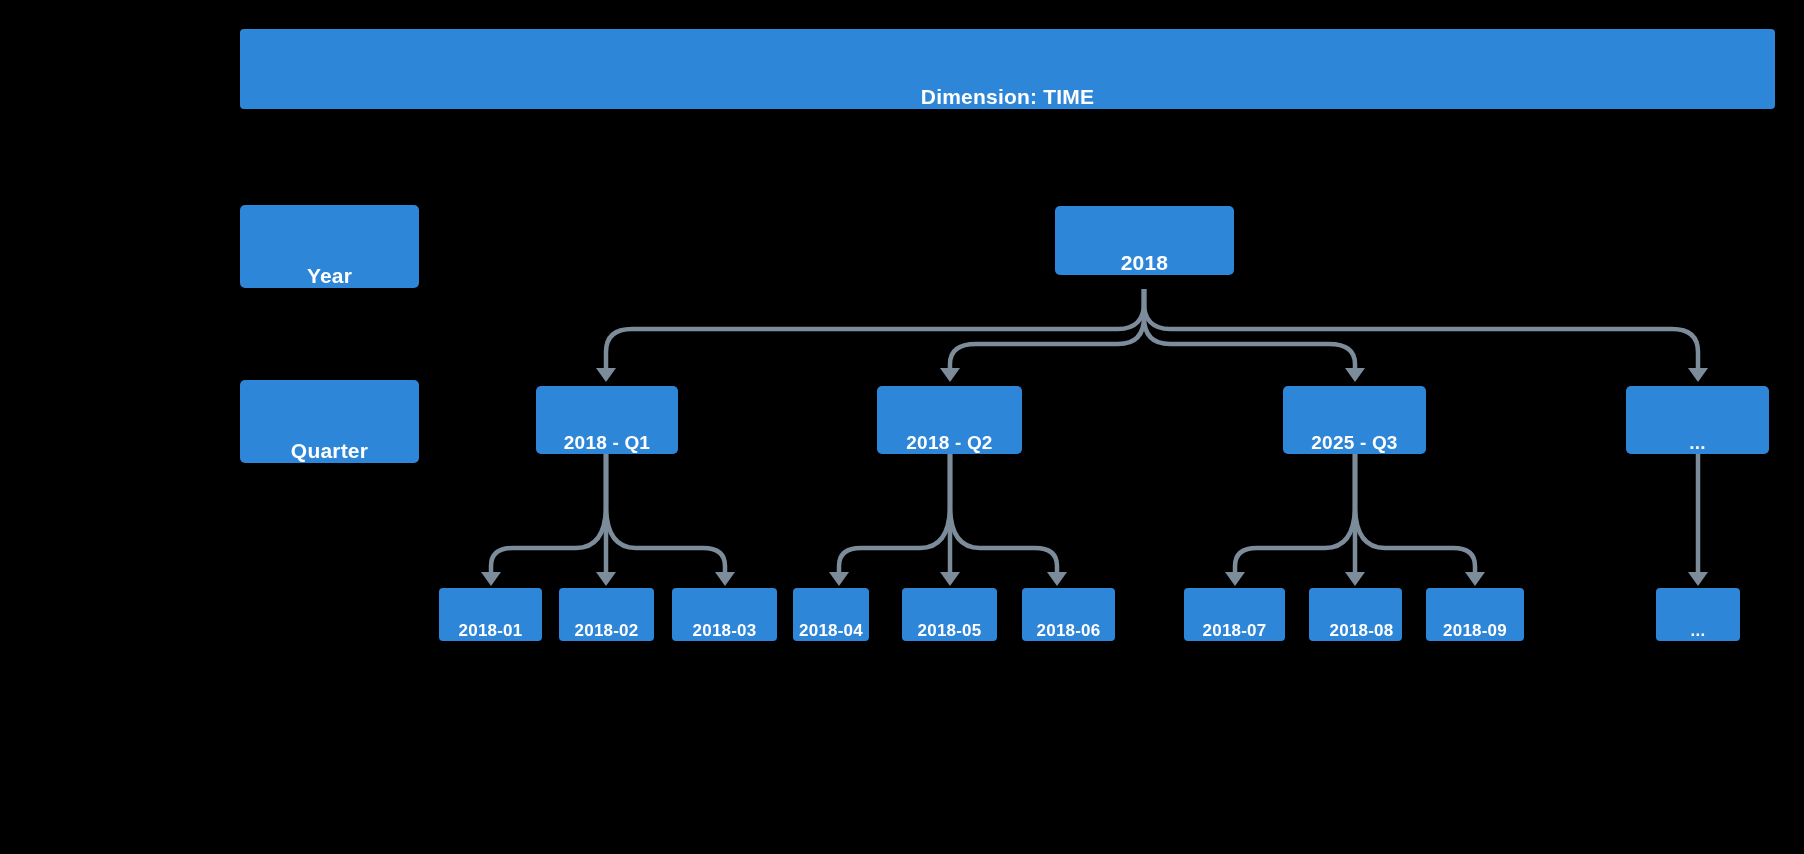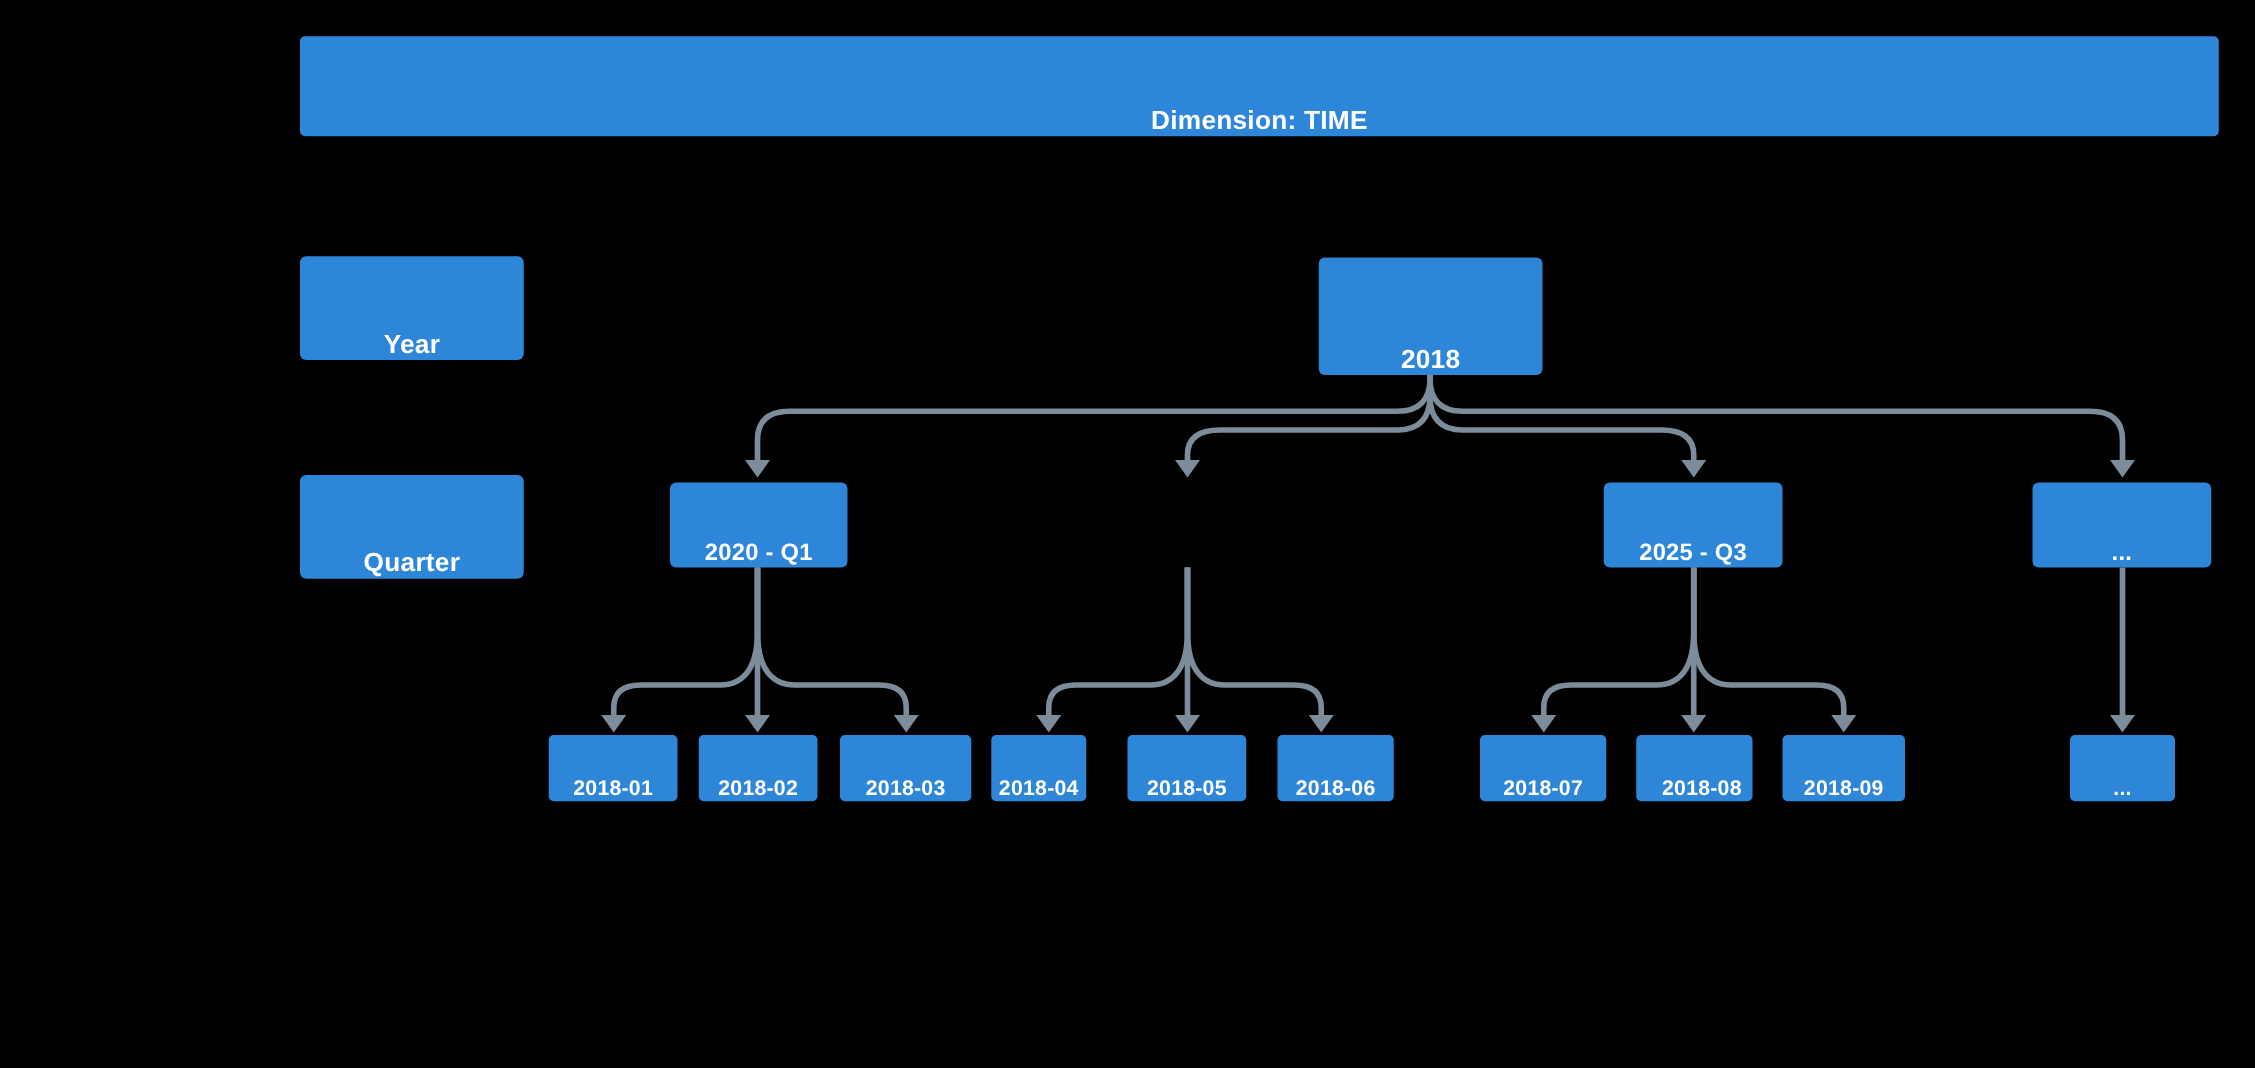--- a/index.html
+++ b/index.html
@@ -33,21 +33,21 @@
     box-sizing: border-box;
   }
   
   .header-bar { left: 240px; top: 29px; width: 1535px; height: 80px; font-size: 21px; border-radius: 4px; }
   
   .lvl { left: 240px; width: 179px; height: 83px; font-size: 21px; }
   .lvl-year    { top: 205px; }
   .lvl-quarter { top: 380px; }
   .lvl-month   { top: 570px; }
   
-  .year-node { left: 1055px; top: 206px; width: 179px; height: 94px; font-size: 21px; }
+  .year-node { left: 1055px; top: 206px; width: 179px; height: 69px; font-size: 21px; }
   
   .qnode { top: 386px; height: 68px; font-size: 19px; }
   .q1 { left: 536px;  width: 142px; }
   .q2 { left: 877px;  width: 145px; }
   .q3 { left: 1283px; width: 143px; }
   .q4 { left: 1626px; width: 143px; }
   
   .mnode { top: 588px; height: 53px; font-size: 17px; border-radius: 4px; }
   .m1  { left: 439px;  width: 103px; }
   .m2  { left: 559px;  width: 95px;  }
@@ -134,21 +134,24 @@
   </div>
   <div class="node lvl lvl-year">
     <span>Year</span>
   </div>
 
   <div class="node year-node">
     <span>2018</span>
   </div>
 
   <div class="node qnode q1">
-    <span>2020 - Q1</span>
+    <span>2018 - Q1</span>
+  </div>
+  <div class="node qnode q2">
+    <span>2018 - Q2</span>
   </div>
   <div class="node qnode q3">
     <span>2025 - Q3</span>
   </div>
   <div class="node qnode q4">
     <span>...</span>
   </div>
 
   <div class="node mnode m1">
     <span>2018-01</span>

